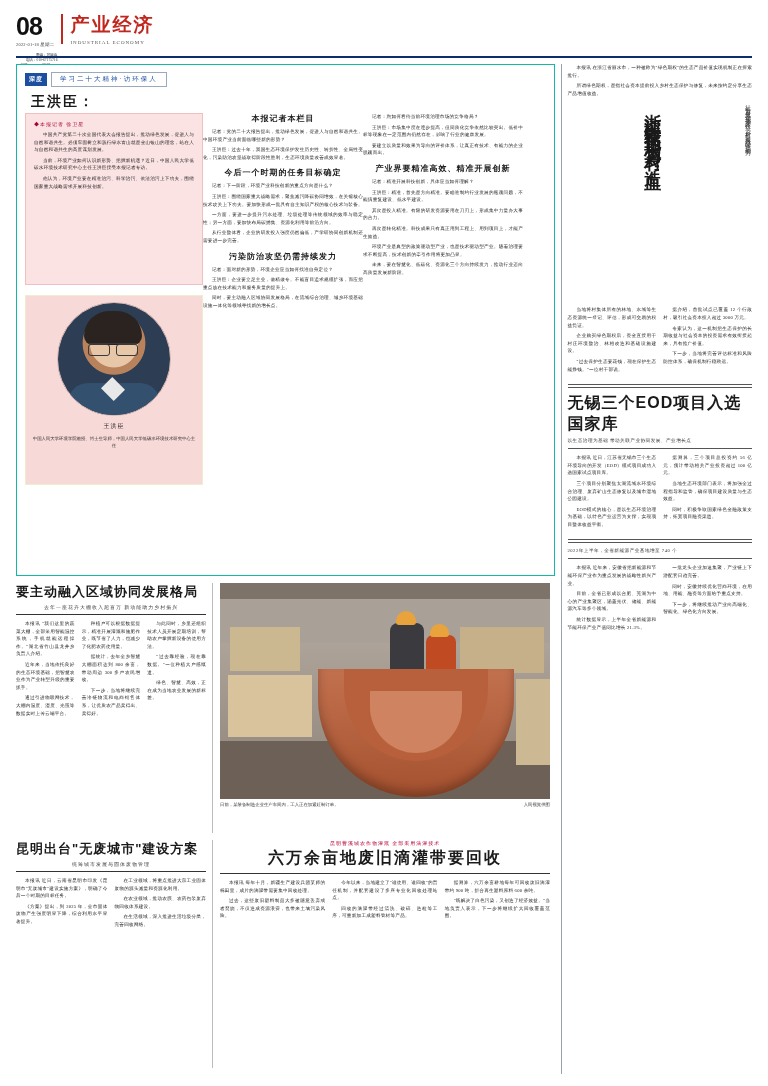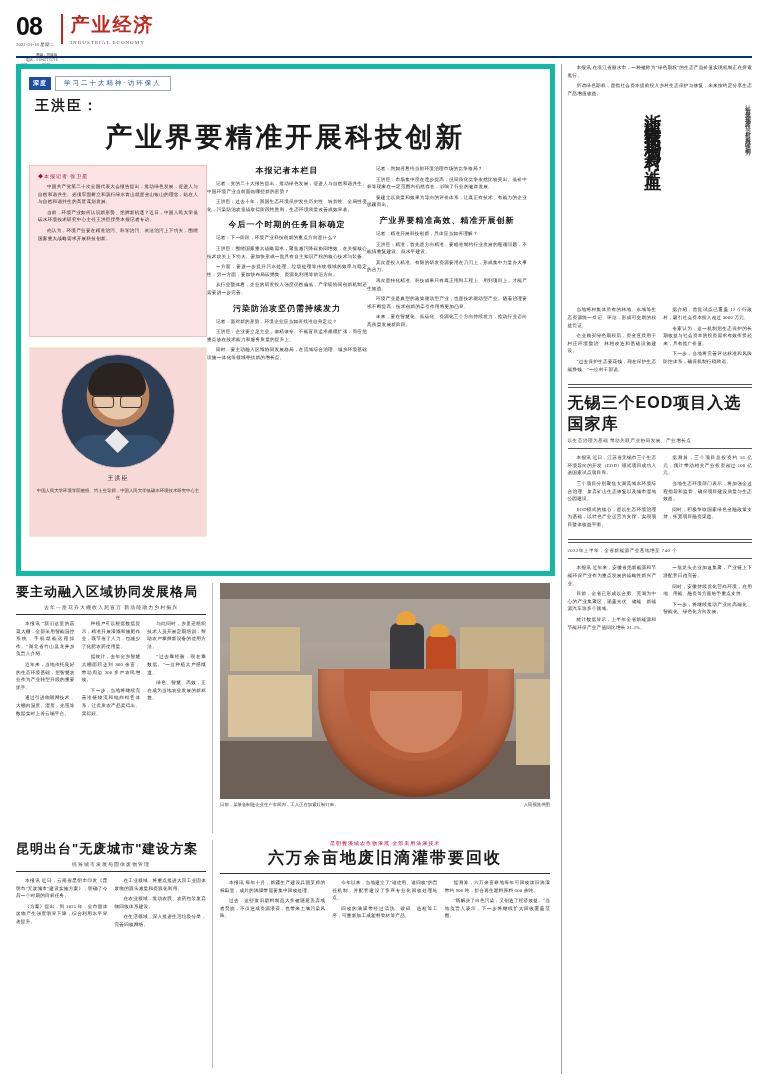--- a/index.html
+++ b/index.html
@@ -56,21 +56,21 @@
   }
 
   
   .body-wrap{display:flex;margin-top:6px;height:1010px;}
   .left-zone{width:540px;}
   .rule-v{width:1px;background:#9aa3ad;margin:0 6px;}
   .right-zone{width:185px;}
 
   
   .feature{
-    border:5px solid #14b8a6;
+    border:1px solid #14b8a6;
     padding:7px 8px 8px 8px;
     box-sizing:border-box;
     height:512px;
     position:relative;
     background:#fff;
   }
   .feat-tagline{
     display:flex;align-items:center;gap:4px;margin-bottom:6px;
   }
   .tag-badge{
@@ -245,21 +245,20 @@
   <div class="body-wrap">
 
     <div class="left-zone">
 
       <div class="feature">
         <div class="feat-tagline">
           <span class="tag-badge">深度</span>
           <span class="tag-text">学习二十大精神·访环保人</span>
         </div>
         <div class="feat-kicker">王洪臣：</div>
-        <div class="feat-headline">产业界要精准开展科技创新</div>
 
         <div class="feat-cols">
 
           <div class="feat-c1">
             <div class="lead-box">
               <div class="sub">◆本报记者 徐卫星</div>
               <div class="tx">
                 <p>中国共产党第二十次全国代表大会报告提出，推动绿色发展，促进人与自然和谐共生。必须牢固树立和践行绿水青山就是金山银山的理念，站在人与自然和谐共生的高度谋划发展。</p>
                 <p>当前，环境产业如何认识新形势、把握新机遇？近日，中国人民大学低碳水环境技术研究中心主任王洪臣接受本报记者专访。</p>
                 <p>他认为，环境产业要在精准治污、科学治污、依法治污上下功夫，围绕国家重大战略需求开展科技创新。</p>

